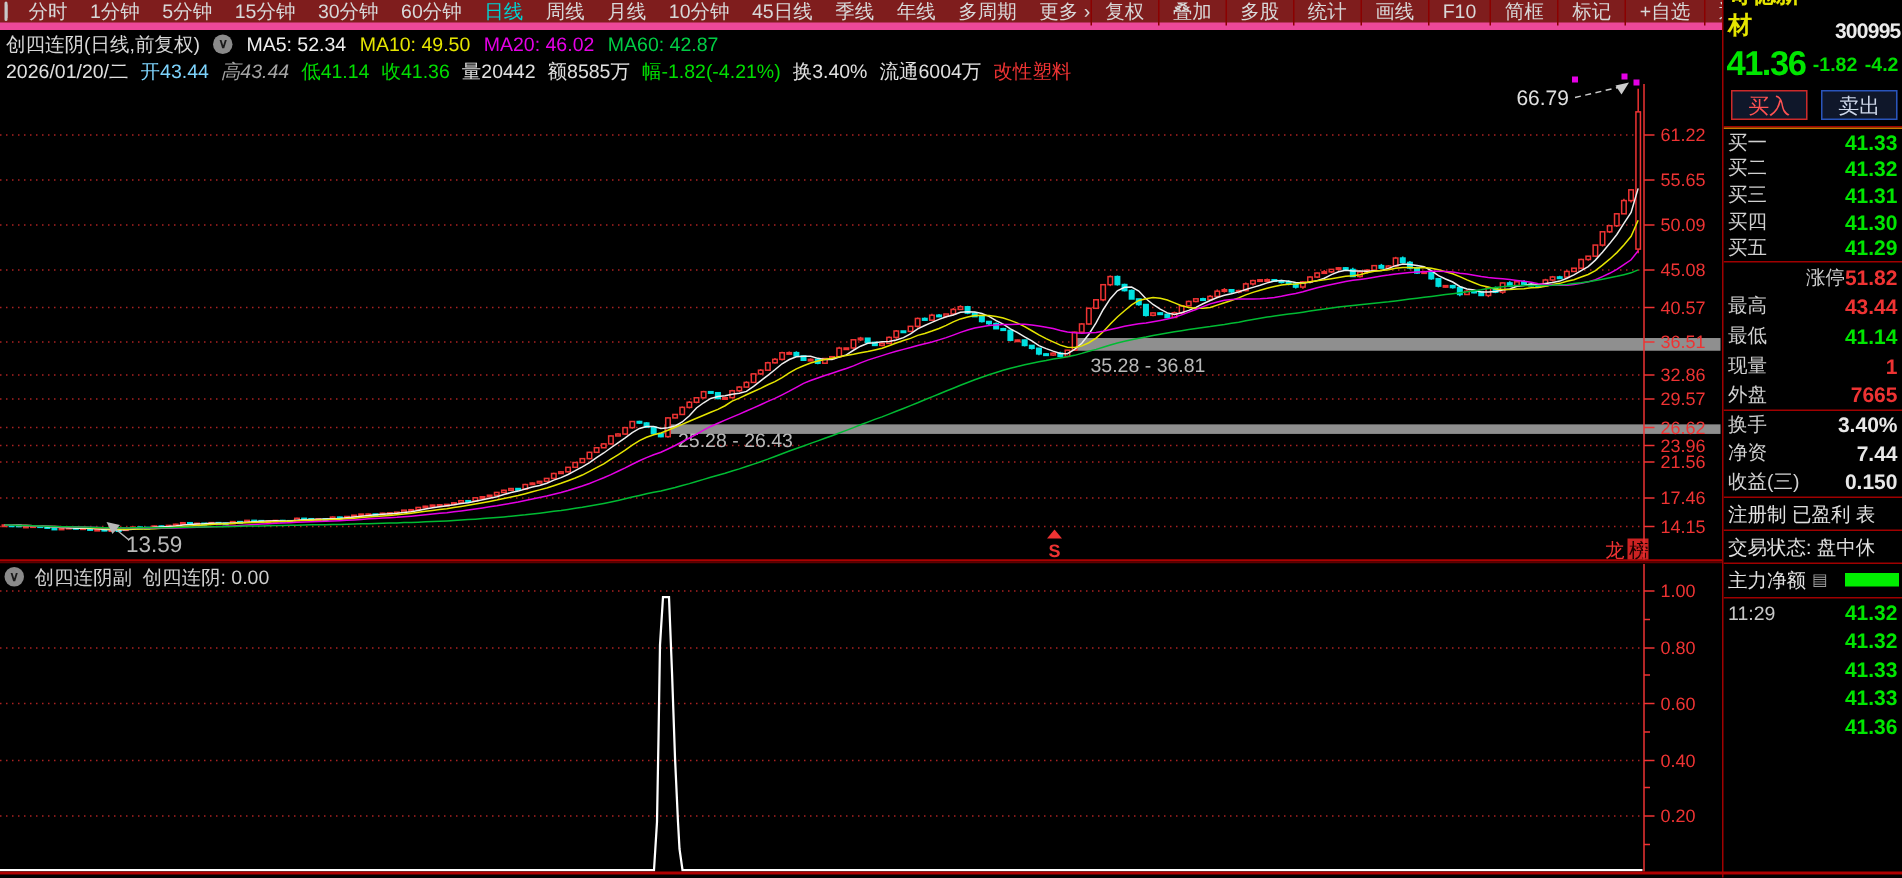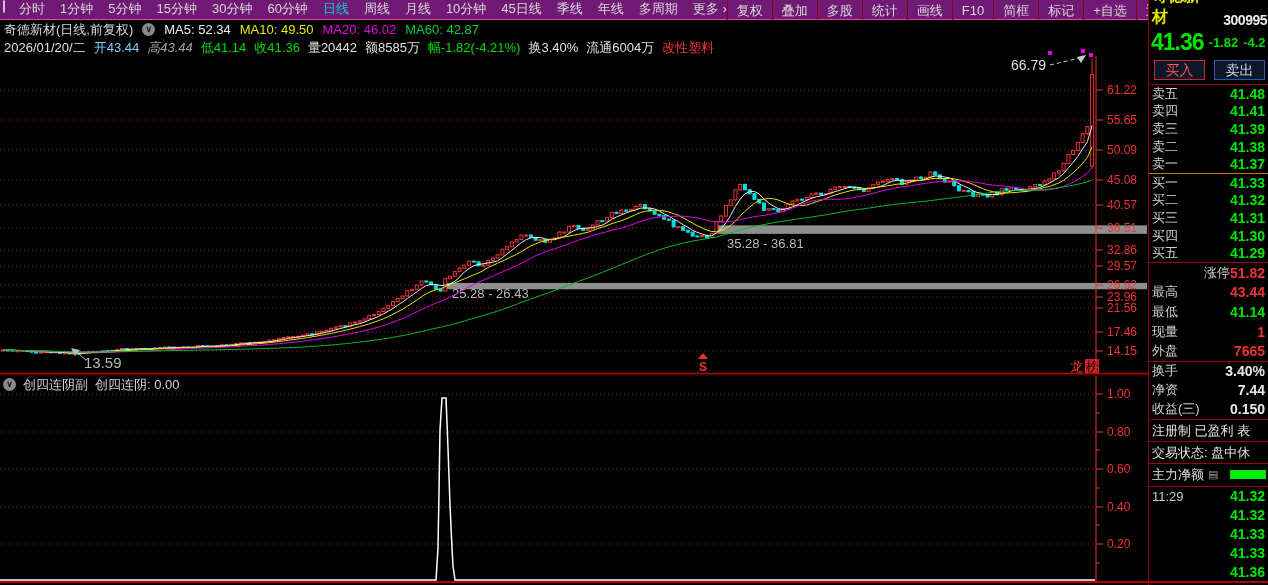--- a/index.html
+++ b/index.html
@@ -1,22 +1,22 @@
 <!DOCTYPE html>
 <html><head>
 <meta charset="utf-8">
 <style>
   *{margin:0;padding:0;box-sizing:border-box}
   html,body{background:#000}
   body{width:1268px;height:585px;overflow:hidden;font-family:"Liberation Sans",sans-serif}
   #app{position:relative;width:1268px;height:585px;background:#000;color:#ddd}
 
   
-  #topbar{position:absolute;left:0;top:0;width:1148px;height:20px;border-bottom:1px solid #ec4899;
-          display:flex;font-size:13px;z-index:3;background:#701a75}
+  #topbar{position:absolute;left:0;top:0;width:1148px;height:20px;border-bottom:5px solid #ec4899;
+          display:flex;align-items:center;font-size:13px;z-index:3;background:#7f1d1d}
   .win-icon{width:15px;height:13px;border:1px solid #c8c8c8;border-radius:3px;margin-left:3px;position:relative;display:inline-block}
   .win-icon span{position:absolute;left:55%;top:1px;bottom:1px;width:1px;background:#c8c8c8}
   .tb-sep{width:1px;height:15px;background:#b00000;margin:0 8px 0 6px}
   #period-menu{display:flex;gap:15px;white-space:nowrap}
   .tb-item{color:#d8d8d8;cursor:default}
   .tb-item.active{color:#00d2d2}
   #tool-menu{margin-left:auto;display:flex;height:20px;align-items:center}
   .tool-item{padding:0 9px;border-left:1px solid #8b0000;color:#d8d8d8;line-height:19px;white-space:nowrap}
   .tool-item:last-child{border-right:1px solid #8b0000}
 
@@ -653,21 +653,21 @@
       <text x="1107" y="548" fill="#ee3333" font-size="12">0.20</text>
       <line x1="1096" y1="413" x2="1100" y2="413" stroke="#ee3333" stroke-width="1"></line>
       <line x1="1096" y1="450" x2="1100" y2="450" stroke="#ee3333" stroke-width="1"></line>
       <line x1="1096" y1="488" x2="1100" y2="488" stroke="#ee3333" stroke-width="1"></line>
       <line x1="1096" y1="525" x2="1100" y2="525" stroke="#ee3333" stroke-width="1"></line>
       <line x1="1096" y1="563" x2="1100" y2="563" stroke="#ee3333" stroke-width="1"></line>
       <polyline points="0,580 436,580 438,548 439,492 440,430 442,398 446,398 448,448 450,505 452,548 453,566 455,580 1095,580" fill="none" stroke="#ffffff" stroke-width="1.5"></polyline>
     </svg>
 
   <div id="title-line">
-    <span>奇德新材(日线,前复权)</span>
+    <span>创四连阴(日线,前复权)</span>
     <span class="chev">∨</span>
     <span class="ma" id="ma5-label" style="color: rgb(238, 238, 238);">MA5: 52.34</span>
     <span class="ma" id="ma10-label" style="color: rgb(229, 229, 0);">MA10: 49.50</span>
     <span class="ma" id="ma20-label" style="color: rgb(229, 0, 229);">MA20: 46.02</span>
     <span class="ma" id="ma60-label" style="color: rgb(0, 204, 68);">MA60: 42.87</span>
   </div>
 
   <div id="info-line">
       <span style="color: rgb(224, 224, 224);">2026/01/20/二</span>
       <span style="color: #7dd3fc;">开43.44</span>
@@ -696,42 +696,20 @@
     <div class="p-price-row">
       <span id="p-price">41.36</span>
       <span class="p-chg">-1.82</span>
       <span class="p-chg">-4.2</span>
     </div>
     <div class="p-btn-row">
       <button class="buy">买入</button>
       <button class="sell">卖出</button>
     </div>
     <div class="p-div"></div>
-    <div id="asks">
-        <div class="p-row" style="height: 17.6px;">
-          <span class="p-label">卖五</span>
-          <span class="p-value" style="color: rgb(0, 229, 0);">41.48</span>
-        </div>
-        <div class="p-row" style="height: 17.6px;">
-          <span class="p-label">卖四</span>
-          <span class="p-value" style="color: rgb(0, 229, 0);">41.41</span>
-        </div>
-        <div class="p-row" style="height: 17.6px;">
-          <span class="p-label">卖三</span>
-          <span class="p-value" style="color: rgb(0, 229, 0);">41.39</span>
-        </div>
-        <div class="p-row" style="height: 17.6px;">
-          <span class="p-label">卖二</span>
-          <span class="p-value" style="color: rgb(0, 229, 0);">41.38</span>
-        </div>
-        <div class="p-row" style="height: 17.6px;">
-          <span class="p-label">卖一</span>
-          <span class="p-value" style="color: rgb(0, 229, 0);">41.37</span>
-        </div>
-      </div>
     <div class="p-div orange"></div>
     <div id="bids">
         <div class="p-row" style="height: 17.6px;">
           <span class="p-label">买一</span>
           <span class="p-value" style="color: rgb(0, 229, 0);">41.33</span>
         </div>
         <div class="p-row" style="height: 17.6px;">
           <span class="p-label">买二</span>
           <span class="p-value" style="color: rgb(0, 229, 0);">41.32</span>
         </div>

